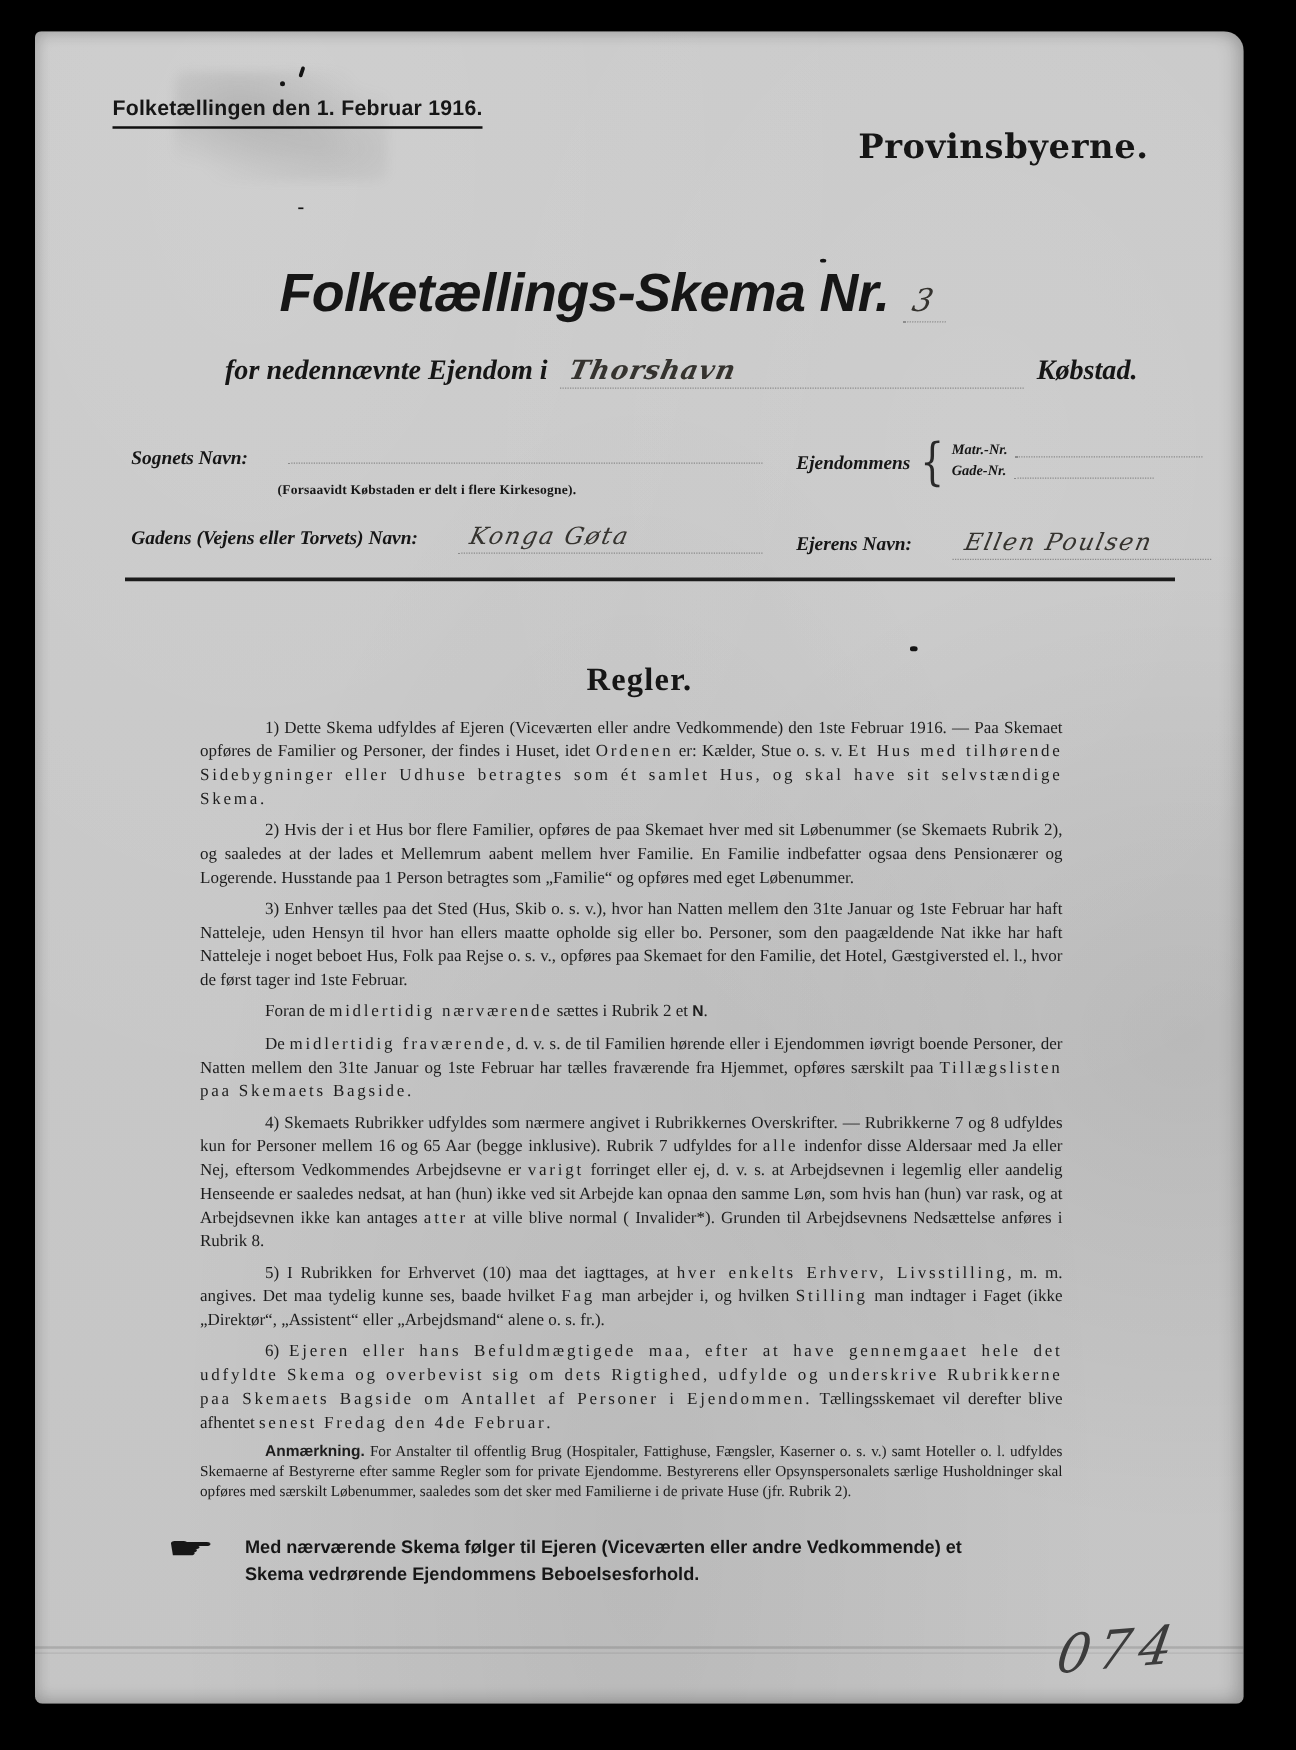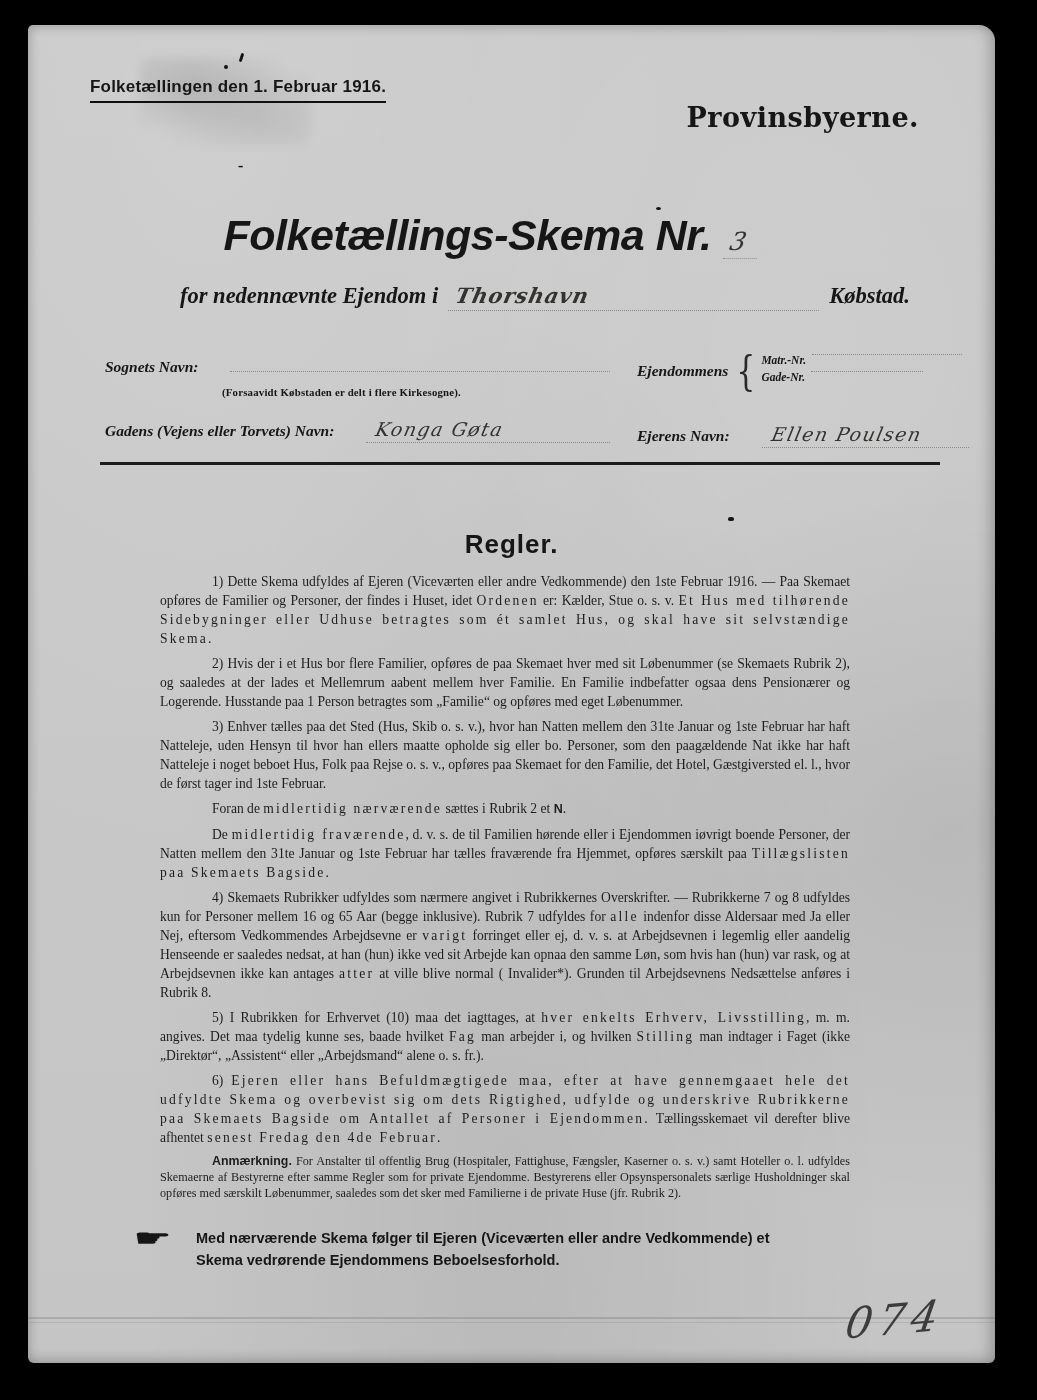--- a/index.html
+++ b/index.html
@@ -35,29 +35,29 @@
   .sub-dots{flex:1;margin:0 10px;padding:0 0 1px 8px;white-space:nowrap;}
   .sub-place{font-size:21px;letter-spacing:1px;}
   .fieldlbl{font-style:italic;font-weight:bold;font-size:15.5px;}
   .frow{display:flex;align-items:baseline;gap:24px;}
   .f-sogn{left:77px;top:333px;width:505px;}
   .f-sogn-note{left:194px;top:361px;font-weight:bold;font-size:10.8px;letter-spacing:.2px;}
   .f-gade{left:77px;top:393px;width:505px;justify-content:flex-end;}
   .f-ejendom{left:609px;top:328px;width:330px;display:flex;align-items:center;}
   .brace{font-family:"DejaVu Serif",serif;font-size:30px;font-weight:400;transform:scaleY(1.35);margin:0 6px 0 8px;color:#2a2a2a;}
   .mini-col{flex:1;}
-  .mini-row{display:flex;align-items:flex-start;margin:1px 0 5px;}
+  .mini-row{display:flex;align-items:flex-end;margin:1px 0 5px;}
   .mini-lbl{font-style:italic;font-weight:bold;font-size:11.5px;white-space:nowrap;}
   .mini-dots1{flex:1;margin-left:6px;max-width:150px;}
   .mini-dots2{flex:1;margin-left:6px;max-width:112px;}
   .f-ejer{left:609px;top:398px;width:332px;justify-content:space-between;}
   .hw-line{flex:1;margin-left:8px;padding-bottom:2px;white-space:nowrap;}
   .hw-val{font-size:19px;letter-spacing:1.5px;padding-left:10px;}
   .hrule{left:72px;top:437px;width:840px;height:2.5px;background:#1b1b1b;}
-  .regler{left:0;right:0;top:504px;text-align:center;font-family:Liberation Sans, sans-serif;font-weight:bold;font-size:26px;letter-spacing:1px;}
+  .regler{left:0;right:0;top:504px;text-align:center;font-family:Liberation Serif, serif;font-weight:bold;font-size:26px;letter-spacing:1px;}
   .rules-col{left:132px;top:547px;width:690px;}
   .rules-col p.rule{margin:0 0 6px;font-size:13.6px;line-height:19px;text-align:justify;text-indent:52px;color:#1d1d1d;}
   .sp{letter-spacing:2.2px;}
   .bd{font-weight:bold;font-family:"Liberation Sans",sans-serif;font-size:12.5px;}
   p.remark{margin:6px 0 0;font-size:12.2px;line-height:16px;text-align:justify;text-indent:52px;color:#1d1d1d;}
   .remark-label{font-family:"Liberation Sans",sans-serif;font-weight:bold;font-size:12.4px;}
   .footer-note{margin-top:26px;margin-left:-26px;display:flex;gap:16px;font-family:"Liberation Sans",sans-serif;font-weight:bold;font-size:14.5px;line-height:22px;width:676px;}
   .manicule{font-size:23px;transform:scaleX(1.8);transform-origin:left center;line-height:22px;flex:0 0 46px;}
   .hw074{left:818px;top:1270px;font-family:"DejaVu Serif",serif;font-style:italic;font-size:42px;color:#3c3c3c;
     transform:rotate(-5deg) skewX(-14deg);letter-spacing:6px;}

